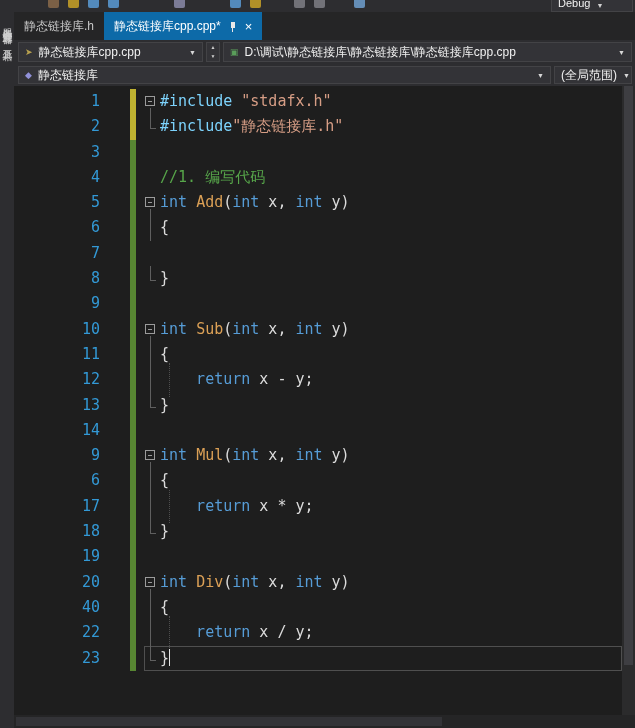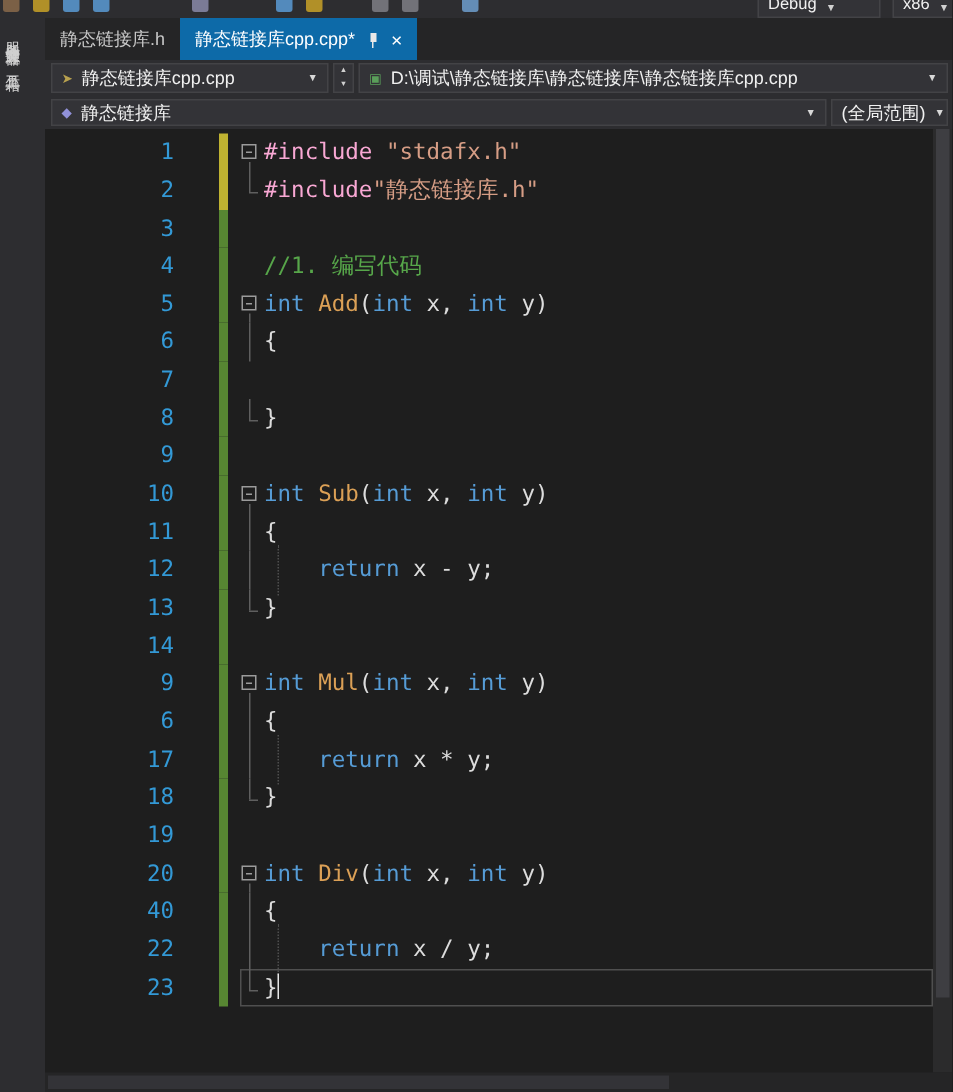--- a/index.html
+++ b/index.html
@@ -1,39 +1,39 @@
 <!DOCTYPE html>
 <html><head>
 <meta charset="utf-8">
 <style>
   * { margin:0; padding:0; box-sizing:border-box; }
   html,body { background:#1a1a1a; }
   #app {
     width:635px; height:728px; position:relative; overflow:hidden;
-    background:#2d2d30; font-family:"Liberation Sans", sans-serif;
+    background:#2d2d30; font-family:"Liberation Sans", sans-serif;padding-left:46px;
     -webkit-font-smoothing:antialiased;
   }
   
   .toolbar { height:12px; position:relative; overflow:hidden; background:#2d2d30; }
   .tool-icons { display:flex; align-items:flex-start; gap:9px; padding-left:2px; margin-top:-5px; }
   .tool-chip { width:11px; height:13px; border-radius:2px; opacity:.85; flex:0 0 auto; }
   .tool-chip:nth-child(5){ margin-left:46px; }
   .tool-chip:nth-child(6){ margin-left:36px; }
   .tool-chip:nth-child(8){ margin-left:24px; }
   .tool-chip:nth-child(10){ margin-left:20px; }
   .combo-top {
     position:absolute; height:21px; background:#333337; border:1px solid #434346;
     color:#f1f1f1; font-size:11px; display:flex; align-items:flex-end; gap:6px;
     padding:0 5px 2px 6px;
   }
   .combo-top .dd { font-size:7px; color:#d0d0d0; }
   .debug-combo { left:505px; top:-9px; width:82px; }
   .platform-combo { left:595px; top:-9px; width:70px; }
   
-  .main { position:absolute; top:12px; left:0; right:0; bottom:0; display:flex;gap:16px; }
+  .main { position:absolute; top:12px; left:0; right:0; bottom:0; display:flex; }
   .side-strip { width:14px; background:#2d2d30; color:#d0d0d0; overflow:hidden;
                 display:flex; flex-direction:column; align-items:center; padding-top:8px; }
   .side-item { writing-mode:vertical-rl; text-orientation:upright; font-size:10px;
                letter-spacing:1px; margin-bottom:14px; cursor:default; white-space:nowrap; }
   .content { flex:1; min-width:0; display:flex; flex-direction:column; }
   
   .tabbar { height:28px; background:#252526; display:flex; align-items:stretch; }
   .tab { display:flex; align-items:center; padding:0 10px; font-size:12px; gap:7px; cursor:default; }
   .tab.inactive { background:#252526; color:#c8c8c8; }
   .tab.active { background:#0d6aa8; color:#ffffff; }
@@ -70,21 +70,21 @@
   .rowwrap { flex:1; display:flex; margin-left:8px; position:relative; min-width:0; }
   .line.current .rowwrap { outline:1px solid #4f4f4f; outline-offset:-1px; }
   .fold { width:16px; flex:0 0 auto; position:relative; }
   .fold-box { position:absolute; left:1px; top:7px; width:10px; height:10px; border:1px solid #9b9b9b; }
   .fold-box::after { content:""; position:absolute; left:2px; right:2px; top:4px; border-top:1px solid #9b9b9b; }
   .fold.start::after { content:""; position:absolute; left:6px; top:19px; bottom:0; border-left:1px solid #5f5f5f; }
   .fold.mid::before { content:""; position:absolute; left:6px; top:0; bottom:0; border-left:1px solid #5f5f5f; }
   .fold.end::before { content:""; position:absolute; left:6px; top:0; height:14px; border-left:1px solid #5f5f5f; }
   .fold.end::after { content:""; position:absolute; left:6px; top:14px; width:6px; border-top:1px solid #5f5f5f; }
   .codeline { flex:1; font-size:15px; line-height:25.3px; white-space:pre; color:#dcdcdc; min-width:0; }
-  .tk-pp { color:#f9a8d4; }
+  .tk-pp { color:#7dd3fc; }
   .tk-str { color:#d69d85; }
   .tk-kw { color:#569cd6; }
   .tk-fn { color:#dba056; }
   .tk-cm { color:#57a64a; }
   .tk-pl { color:#dcdcdc; }
   .guide { display:inline-block; width:4ch; height:25.3px; position:relative; vertical-align:top; }
   .guide::before { content:""; position:absolute; left:1ch; top:-4px; bottom:-4px; border-left:1px dotted #4e4e4e; }
   .caret { display:inline-block; width:1px; height:17px; background:#e6e6e6; vertical-align:-3px; }
   .vscroll { position:absolute; top:0; right:0; bottom:13px; width:13px; background:#2b2b2c; }
   .vscroll .thumb { position:absolute; top:0; left:2px; right:2px; height:92%; background:#3e3e42; }

